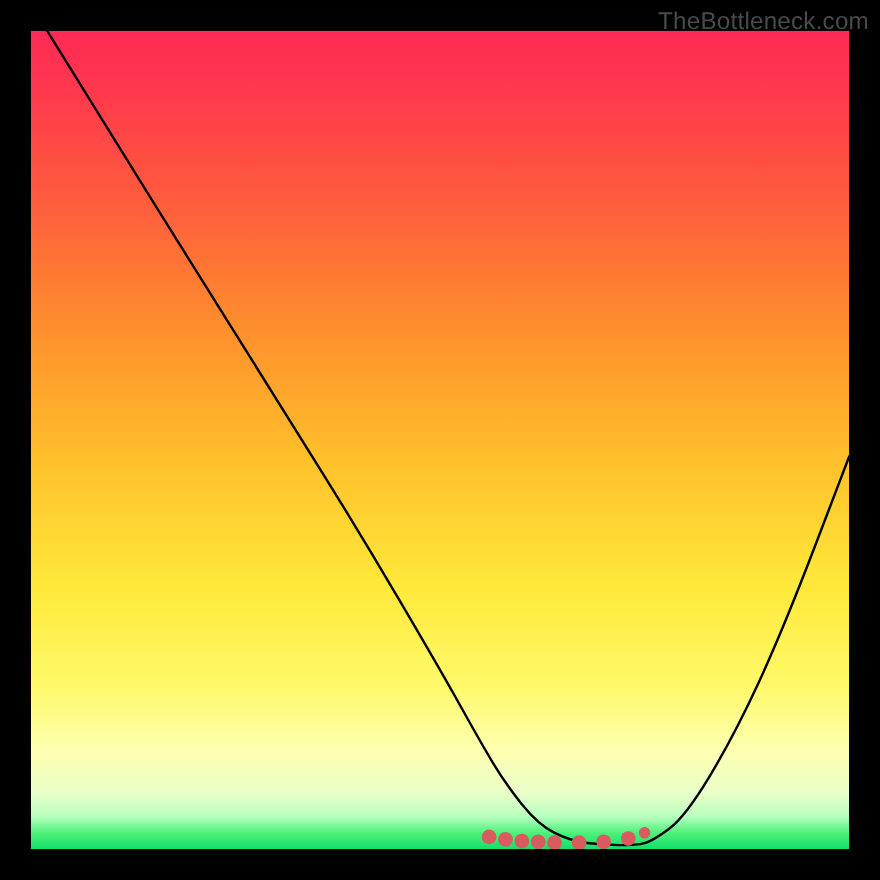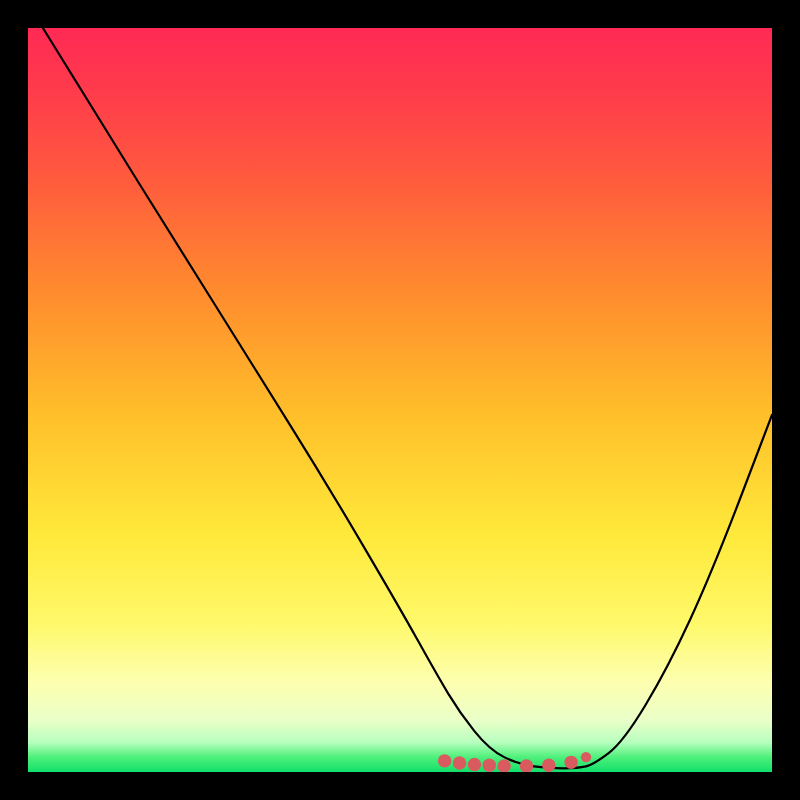--- a/index.html
+++ b/index.html
@@ -60,20 +60,21 @@
     position: absolute;
     inset: 0;
     width: 744px;
     height: 744px;
   }
 </style>
 </head>
 <body>
 
 <div class="frame">
+  <div class="watermark">TheBottleneck.com</div>
 
   <div class="plot">
     <div class="gradient"></div>
     <svg class="overlay" viewBox="0 0 744 744" preserveAspectRatio="none">
       <path id="curve-path" fill="none" stroke="#000000" stroke-width="2.2" stroke-linecap="round" stroke-linejoin="round" d="M 14.88 0.00 Q 74.40 96.72 111.60 156.24 Q 148.80 215.76 186.00 275.28 Q 223.20 334.80 260.40 394.32 Q 297.60 453.84 334.80 517.08 Q 372.00 580.32 390.60 613.80 Q 409.20 647.28 420.36 665.88 Q 431.52 684.48 446.40 703.08 Q 461.28 721.68 476.16 729.12 Q 491.04 736.56 505.92 738.42 Q 520.80 740.28 535.68 740.28 Q 550.56 740.28 558.00 738.42 Q 565.44 736.56 580.32 725.40 Q 595.20 714.24 617.52 677.04 Q 639.84 639.84 662.16 591.48 Q 684.48 543.12 714.24 465.00 T 744.00 386.88"></path>
       <g id="marker-group">
           <circle cx="416.64" cy="732.84" r="6.70" fill="#d95b5f"></circle>
           <circle cx="431.52" cy="735.07" r="6.70" fill="#d95b5f"></circle>
           <circle cx="446.40" cy="736.56" r="6.70" fill="#d95b5f"></circle>
           <circle cx="461.28" cy="737.30" r="6.70" fill="#d95b5f"></circle>

